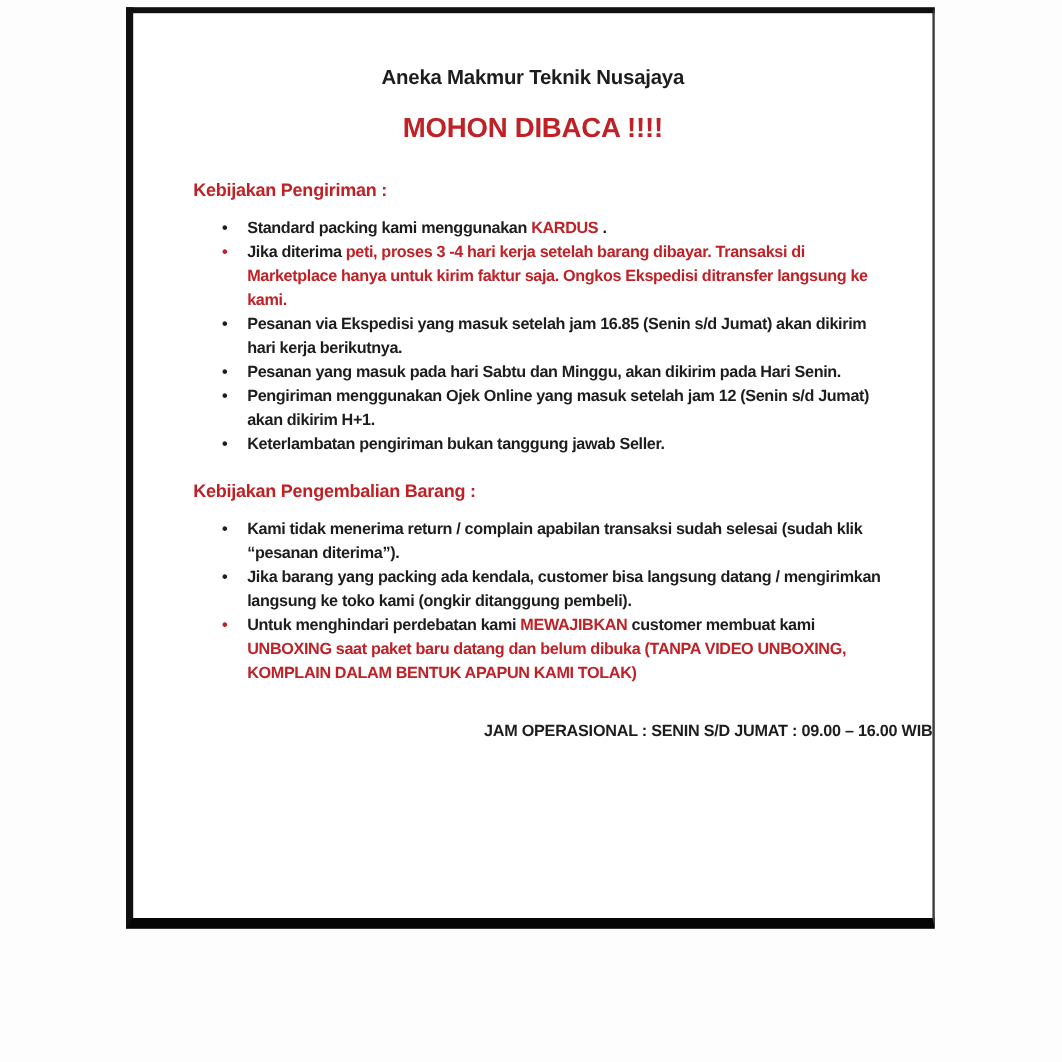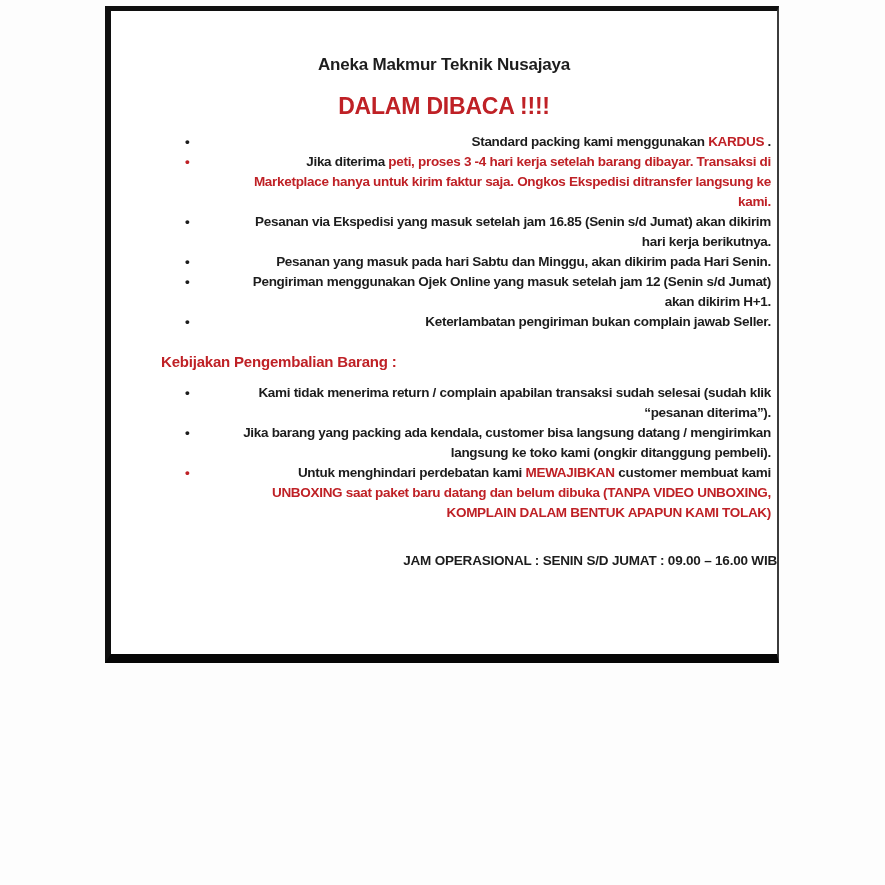--- a/index.html
+++ b/index.html
@@ -1,21 +1,21 @@
 <!DOCTYPE html>
 <html style="--red: #bf2126; --black: #1d1d1d;"><head>
 <meta charset="utf-8">
 <style>
   * { margin:0; padding:0; box-sizing:border-box; }
   html,body { width:885px; height:885px; background:#ffffff; overflow:hidden;
     font-family:"Liberation Sans", sans-serif; }
   .canvas { position:relative; width:885px; height:885px; background:#fdfdfd; }
 
   .page {
-    position:absolute; left:105px; top:6px; width:674px; height:657px;
+    position:absolute; left:105px; top:6px; width:674px; height:768px;
     background:#ffffff;
     border-top:5px solid #101010;
     border-left:6px solid #101010;
     border-right:2px solid #3c3c3c;
     border-bottom:9px solid #060606;
   }
 
   .store-name {
     margin-top:42px; text-align:center;
     font-size:17px; font-weight:bold; color:var(--black);
@@ -37,43 +37,43 @@
   ul.policy-list { list-style:none; margin:10px 0 0 74px; }
   ul.policy-list li { display:flex; }
   .marker {
     width:21px; flex:0 0 21px; font-size:13.5px; font-weight:bold;
     line-height:20px;
   }
   .btext {
     flex:1; max-width:565px; white-space:pre-wrap;
     font-size:13.5px; font-weight:bold; line-height:20px;
     letter-spacing:-0.3px;
-    text-align:right;
   }
   .run { white-space:pre-wrap; }
   .blk { color:var(--black); }
   .red { color:var(--red); }
 
   .footer { margin-top:28px; }
   .footer p {
     text-align:right; font-size:13.5px; font-weight:bold;
     line-height:20px; margin-bottom:9px; letter-spacing:-0.2px;
     white-space:pre-wrap;
   }
 </style>
 </head>
 <body>
 
 <div class="canvas">
   <div class="page">
 
     <div class="store-name">Aneka Makmur Teknik Nusajaya</div>
 
-    <div class="notice-title">DALAM DIBACA !!!!</div>
+    <div class="notice-title">MOHON DIBACA !!!!</div>
 
+    <div class="section-heading">Kebijakan Pengiriman :</div>
 
     <ul class="policy-list">
         <li>
           <span class="marker blk">•</span>
           <span class="btext"><span class="run blk">Standard packing kami menggunakan </span><span class="run red">KARDUS</span><span class="run blk"> .</span></span>
         </li>
         <li>
           <span class="marker red">•</span>
           <span class="btext"><span class="run blk">Jika diterima </span><span class="run red">peti, proses 3 -4 hari kerja setelah barang dibayar. Transaksi di
 Marketplace hanya untuk kirim faktur saja. Ongkos Ekspedisi ditransfer langsung ke
@@ -88,21 +88,21 @@
           <span class="marker blk">•</span>
           <span class="btext"><span class="run blk">Pesanan yang masuk pada hari Sabtu dan Minggu, akan dikirim pada Hari Senin.</span></span>
         </li>
         <li>
           <span class="marker blk">•</span>
           <span class="btext"><span class="run blk">Pengiriman menggunakan Ojek Online yang masuk setelah jam 12 (Senin s/d Jumat)
 akan dikirim H+1.</span></span>
         </li>
         <li>
           <span class="marker blk">•</span>
-          <span class="btext"><span class="run blk">Keterlambatan pengiriman bukan complain jawab Seller.</span></span>
+          <span class="btext"><span class="run blk">Keterlambatan pengiriman bukan tanggung jawab Seller.</span></span>
         </li>
       </ul>
 
     <div class="section-heading second">Kebijakan Pengembalian Barang :</div>
 
     <ul class="policy-list">
         <li>
           <span class="marker blk">•</span>
           <span class="btext"><span class="run blk">Kami tidak menerima return / complain apabilan transaksi sudah selesai (sudah klik
 “pesanan diterima”).</span></span>

